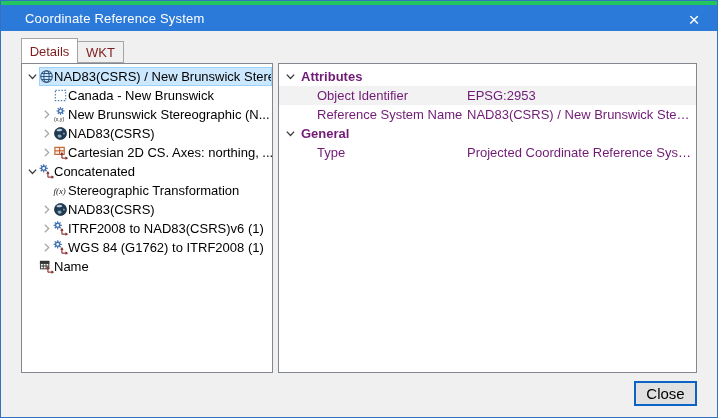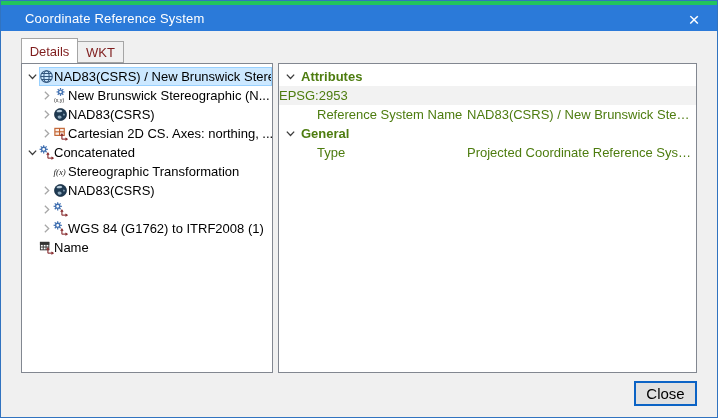--- a/index.html
+++ b/index.html
@@ -40,21 +40,21 @@
   #props-panel { left:277px; top:62px; width:419px; height:310px; padding-top:3px; }
   
   .trow { display:flex; align-items:center; height:19px; font-size:13px; color:#000; white-space:nowrap; }
   .trow .spacer { flex:none; }
   .expander { flex:none; width:14px; height:14px; display:flex; align-items:center; justify-content:center; }
   .ticon { flex:none; width:15px; height:15px; margin-right:0; display:flex; align-items:center; justify-content:flex-start; }
   .tcontent { display:flex; align-items:center; flex:1; height:19px; min-width:0; }
   .tcontent .lbl { overflow:hidden; text-overflow:clip; }
   .trow.selected .tcontent { background:var(--selection-bg,#cce8ff); outline:1px solid var(--selection-border,#99d1ff); outline-offset:-1px; }
   
-  .prow { display:flex; align-items:center; height:19px; font-size:13px; color:#4d7c0f; }
+  .prow { display:flex; align-items:center; height:19px; font-size:13px; color:#701a75; }
   .prow.shaded { background:var(--shaded-row,#f2f2f2); }
   .prow .pname  { flex:none; width:188px; display:flex; align-items:center; white-space:nowrap; overflow:hidden; }
   .prow .pvalue { flex:1; white-space:nowrap; overflow:hidden; text-overflow:ellipsis; padding-right:4px; }
   .prow.group .pname { font-weight:bold; }
   .prow.group .pname .gchev { width:22px; display:flex; justify-content:center; }
   .prow.item  .pname { padding-left:38px; }
   
   #footer-close {
     position:absolute; left:633px; top:380px; width:63px; height:25px;
     background:#e1e1e1; border:2px solid var(--accent,#0b63c5);
@@ -92,20 +92,32 @@
               <g fill="none" stroke="#31567f" stroke-width="1.1">
                 <circle cx="8" cy="8" r="6.2"></circle>
                 <ellipse cx="8" cy="8" rx="2.8" ry="6.2"></ellipse>
                 <line x1="2" y1="8" x2="14" y2="8"></line>
                 <line x1="3" y1="4.8" x2="13" y2="4.8"></line>
                 <line x1="3" y1="11.2" x2="13" y2="11.2"></line>
               </g>
             </svg>
           </span>
           <span class="lbl">NAD83(CSRS) / New Brunswick Stere...</span>
+        </span>
+      </div>
+      <div class="trow">
+        <span class="spacer" style="width: 17px;"></span>
+        <span class="expander"></span>
+        <span class="tcontent">
+          <span class="ticon">
+            <svg width="15" height="15" viewBox="0 0 16 16">
+              <rect x="2.5" y="2.5" width="11" height="11" fill="#fff" stroke="#4d7fb5" stroke-width="1.2" stroke-dasharray="1.6,1.6"></rect>
+            </svg>
+          </span>
+          <span class="lbl">Canada - New Brunswick</span>
         </span>
       </div>
       <div class="trow">
         <span class="spacer" style="width: 17px;"></span>
         <span class="expander">
           <svg width="11" height="11" viewBox="0 0 12 12">
             <polyline points="4.2,2 8.4,6 4.2,10" fill="none" stroke="#a7a7a7" stroke-width="1.4"></polyline>
           </svg>
         </span>
         <span class="tcontent">
@@ -252,20 +264,21 @@
               <line x1="4.999999999999999" y1="1.9999999999999996" x2="4.999999999999999" y2="0.1999999999999993" stroke="#3f6fb0" stroke-width="1.3"></line>
               <line x1="6.8384776310850235" y1="2.7615223689149757" x2="8.111269837220808" y2="1.4887301627791896" stroke="#3f6fb0" stroke-width="1.3"></line>
               <g stroke="#8a3033" stroke-width="1.2" fill="none">
                 <line x1="9.5" y1="9" x2="9.5" y2="14"></line>
                 <line x1="9.5" y1="14" x2="15" y2="14"></line>
                 <path d="M8.3,10.5 L9.5,8.6 L10.7,10.5"></path>
                 <path d="M13.2,12.8 L15,14 L13.2,15.2"></path>
               </g>
             </svg>
           </span>
+          <span class="lbl">ITRF2008 to NAD83(CSRS)v6 (1)</span>
         </span>
       </div>
       <div class="trow">
         <span class="spacer" style="width: 17px;"></span>
         <span class="expander">
           <svg width="11" height="11" viewBox="0 0 12 12">
             <polyline points="4.2,2 8.4,6 4.2,10" fill="none" stroke="#a7a7a7" stroke-width="1.4"></polyline>
           </svg>
         </span>
         <span class="tcontent">
@@ -322,20 +335,21 @@
           <span class="gchev">
             <svg width="11" height="11" viewBox="0 0 12 12">
               <polyline points="2,4 6,8.2 10,4" fill="none" stroke="#3c3c3c" stroke-width="1.4"></polyline>
             </svg>
           </span>
           <span>Attributes</span>
         </span>
         <span class="pvalue"></span>
       </div>
       <div class="prow item shaded">
+        <span class="pname">Object Identifier</span>
         <span class="pvalue">EPSG:2953</span>
       </div>
       <div class="prow item">
         <span class="pname">Reference System Name</span>
         <span class="pvalue">NAD83(CSRS) / New Brunswick Stereogra...</span>
       </div>
       <div class="prow group">
         <span class="pname">
           <span class="gchev">
             <svg width="11" height="11" viewBox="0 0 12 12">

